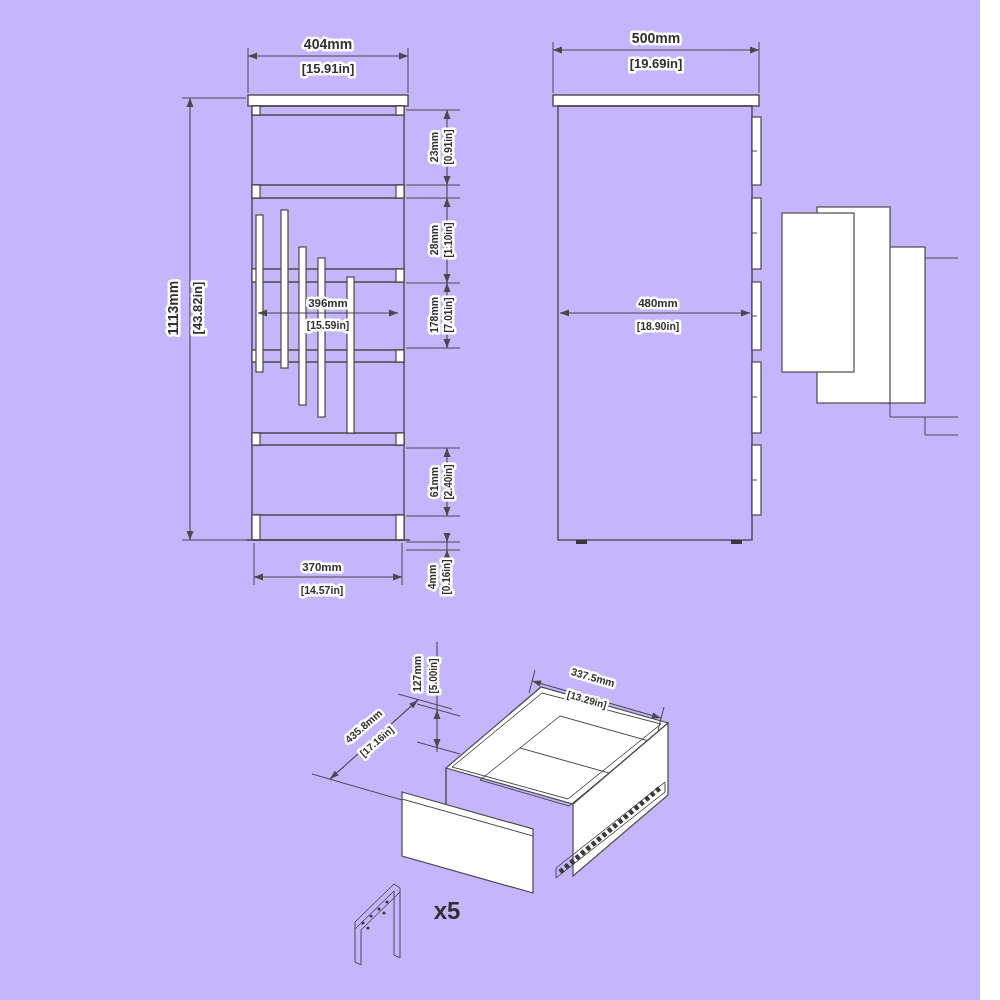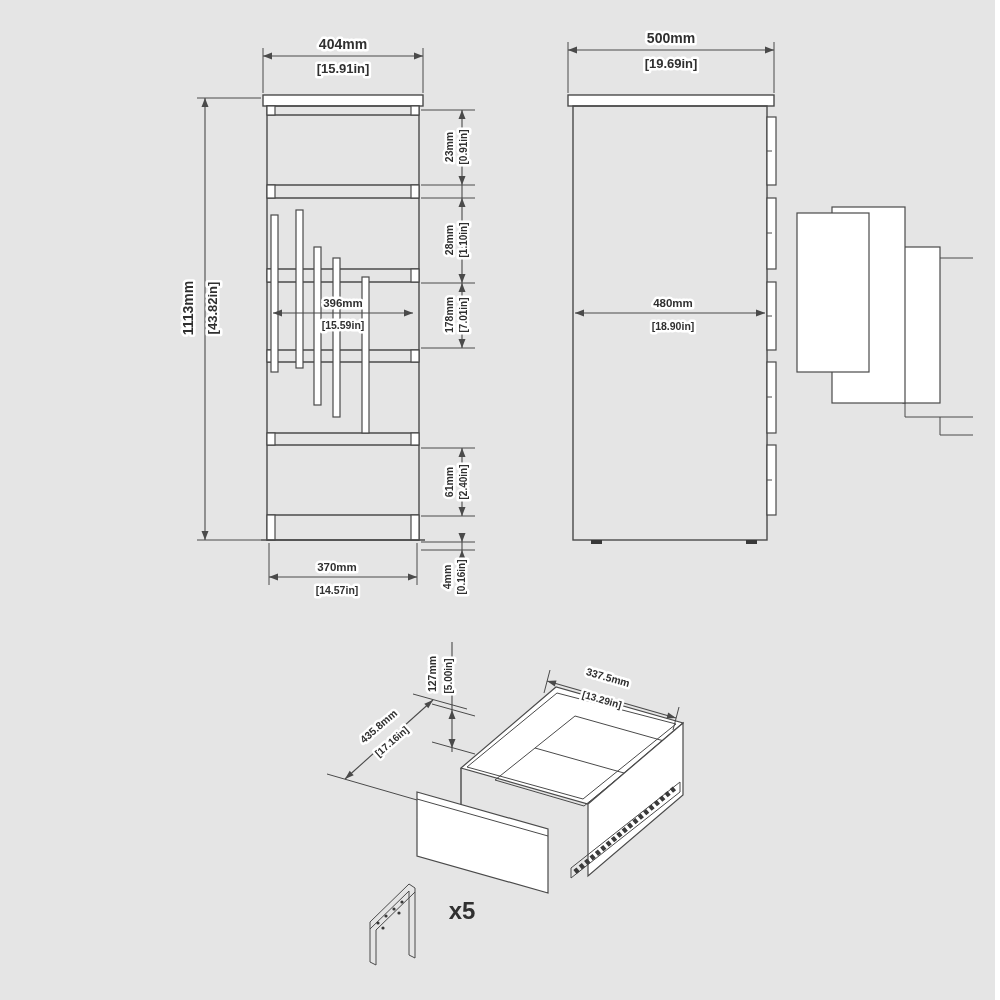--- a/index.html
+++ b/index.html
@@ -1,16 +1,16 @@
 <!DOCTYPE html>
 <html><head>
 <meta charset="utf-8">
 <style>
   html,body{margin:0;padding:0;background:#fff;}
-  .canvas{position:relative;width:980px;height:1000px;background:#e5e5e5;overflow:hidden;padding-left:15px;}
+  .canvas{position:relative;width:980px;height:1000px;background:#c4b5fd;overflow:hidden;}
   svg{display:block;}
   .ln{stroke:#4a4a4a;stroke-width:1.4;fill:none;}
   .dln{stroke:#4a4a4a;stroke-width:1.1;fill:none;}
   .thin{stroke:#4a4a4a;stroke-width:1;fill:none;}
   .wf{fill:#ffffff;stroke:#4a4a4a;stroke-width:1.4;}
   .wfd{fill:#ffffff;stroke:#4a4a4a;stroke-width:1.2;}
   .ar{fill:#4a4a4a;stroke:none;}
   .dk{fill:#383838;stroke:none;}
   text{fill:#303030;font-family:"Liberation Sans",sans-serif;}
   .t14{font-size:14px;font-weight:bold;}

